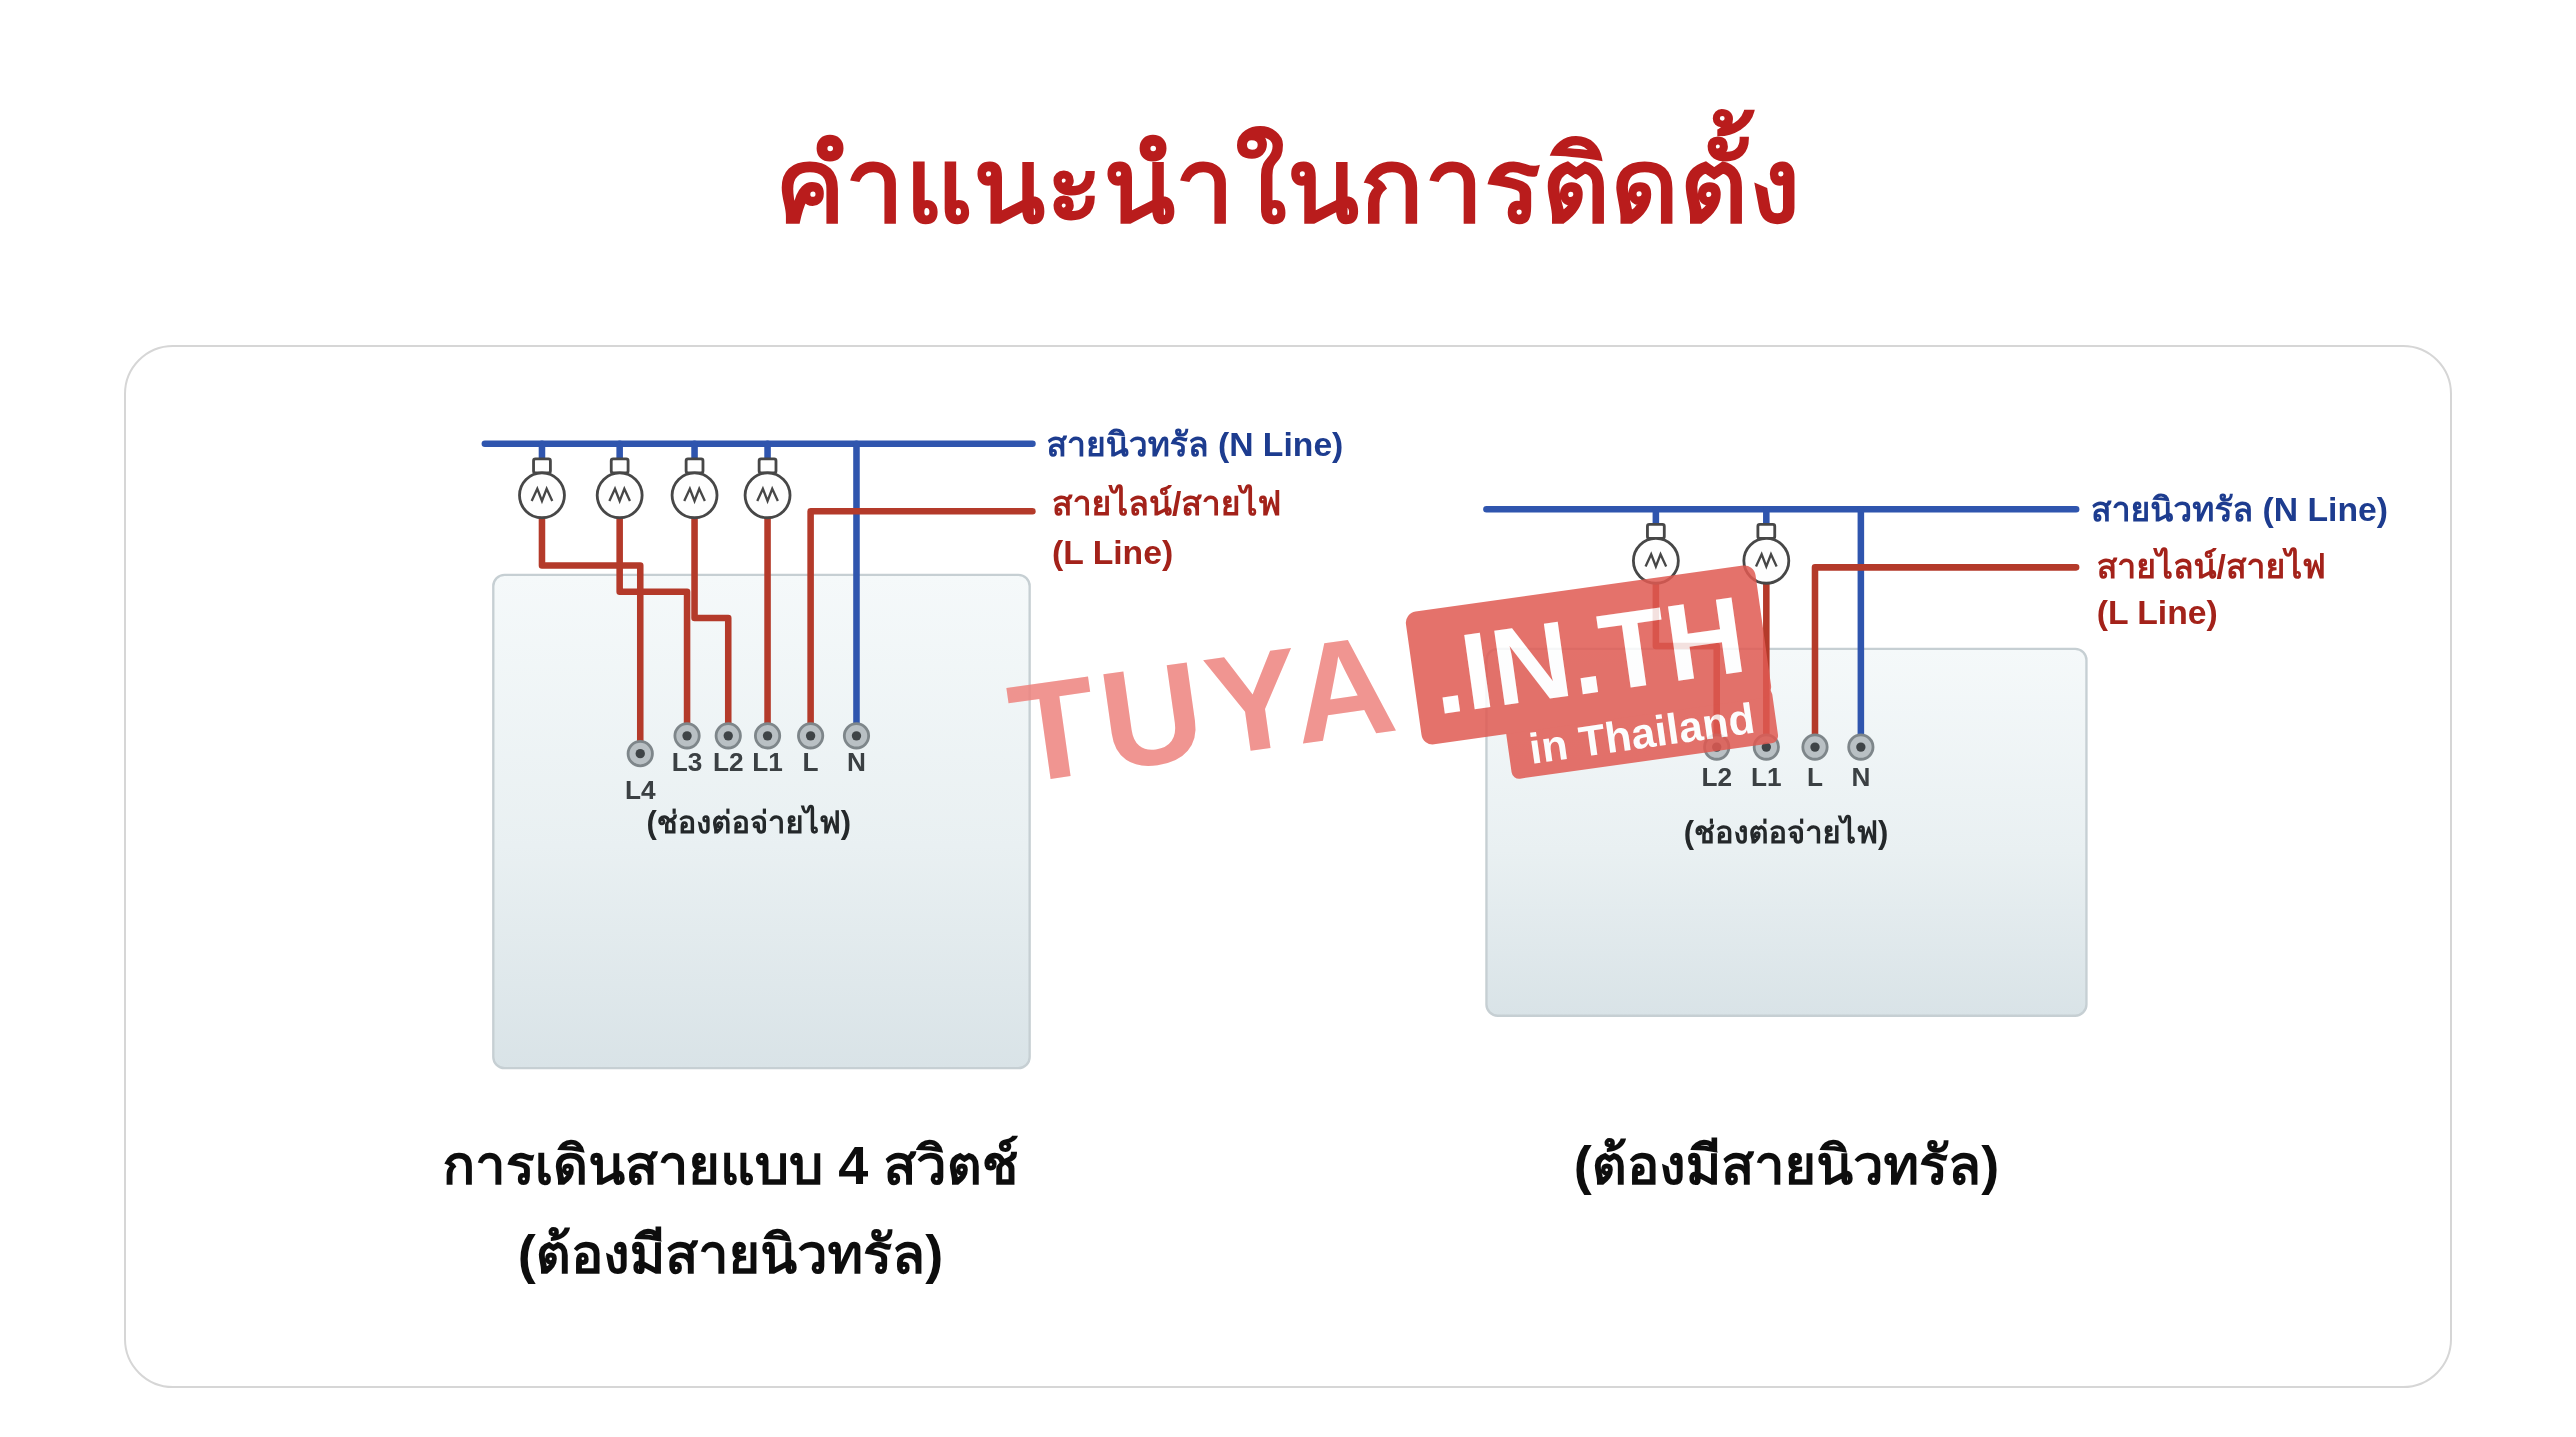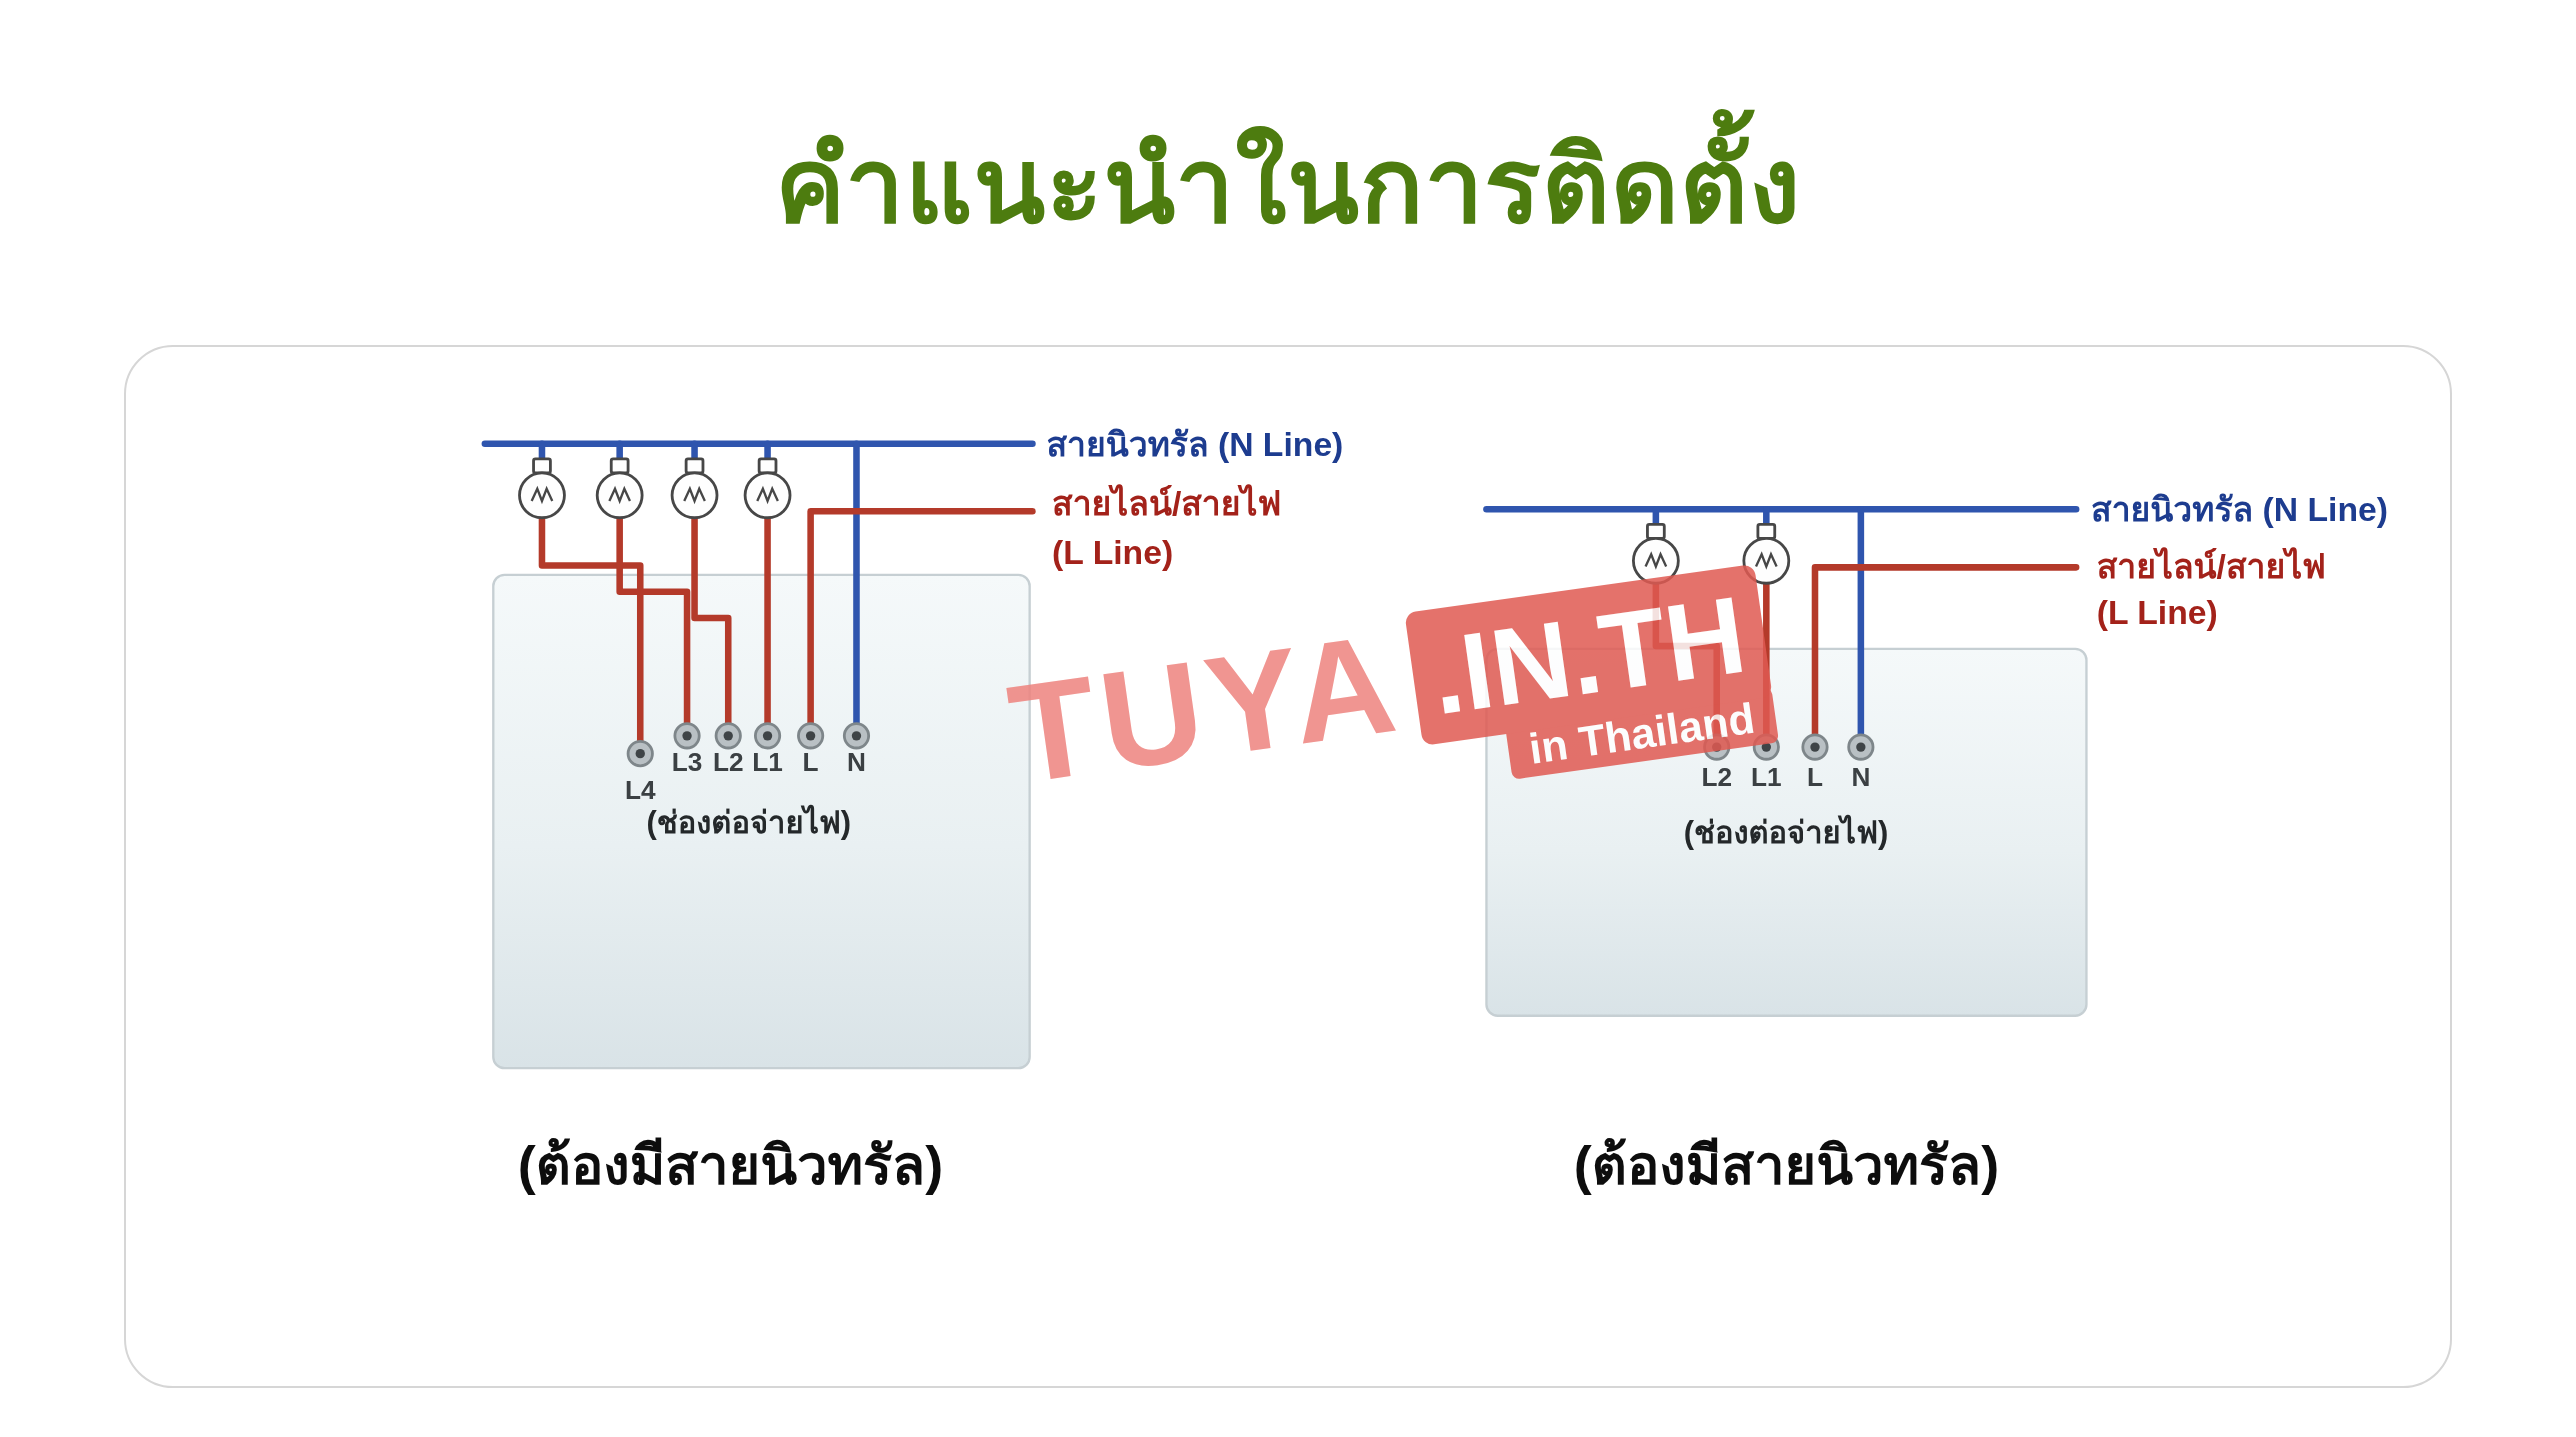--- a/index.html
+++ b/index.html
@@ -6,21 +6,21 @@
   .screen{
     position:relative;
     width:2576px;height:1438px;
     background:#ffffff;
     font-family:"Liberation Sans",sans-serif;
     overflow:hidden;
   }
   .page-title{
     position:absolute;top:101px;left:0;width:100%;
     margin:0;text-align:center;
-    font-size:105px;font-weight:bold;color:#4d7c0f;
+    font-size:105px;font-weight:bold;color:#b91c1c;
     letter-spacing:0.9px;
   }
   .panel-frame{
     position:absolute;left:124px;top:345px;
     width:2328px;height:1043px;
     border:2.8px solid #d6d6d6;border-radius:49px;
     background:#ffffff;
     box-sizing:border-box;
   }
   .diagram-svg{position:absolute;left:0;top:0;}
@@ -212,20 +212,21 @@
 
   <div class="watermark">
     <div class="wm-row">
       <span class="wm-brand">TUYA</span>
       <span class="wm-badge">.IN.TH</span>
     </div>
     <div class="wm-sub">in Thailand</div>
   </div>
 
   <div class="caption caption-left">
+    <div>การเดินสายแบบ 4 สวิตช์</div>
     <div>(ต้องมีสายนิวทรัล)</div>
   </div>
   <div class="caption caption-right">
     <div>(ต้องมีสายนิวทรัล)</div>
   </div>
 
 </div>
 
 
 </body></html>

